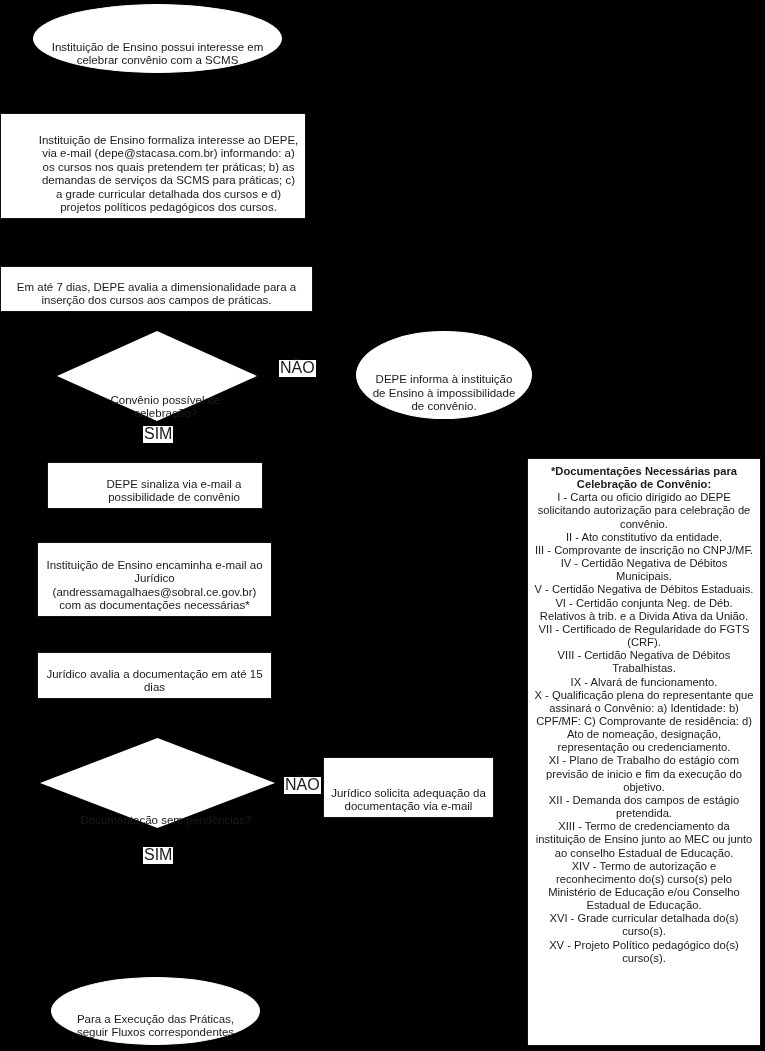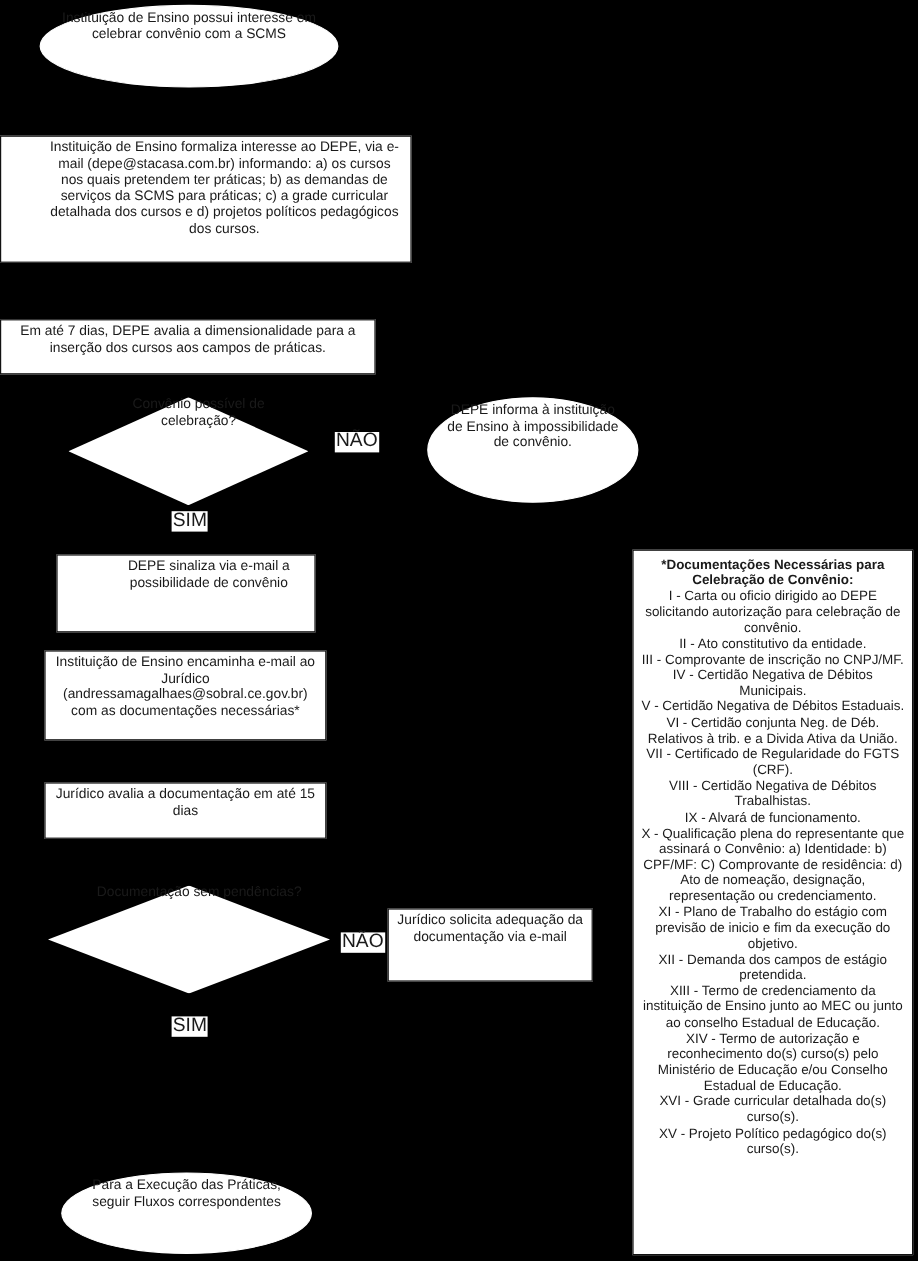--- a/index.html
+++ b/index.html
@@ -21,21 +21,21 @@
     width: 765px;
     height: 1051px;
     background: #000000;
   }
   .node {
     position: absolute;
     box-sizing: border-box;
     background: #ffffff;
     color: #1a1a1a;
     display: flex;
-    align-items: flex-start;
+    align-items: flex-end;
     justify-content: center;
     text-align: center;
     line-height: 1.18;
     white-space: pre-line;
   }
   .process {
     border: 1px solid #111111;
     font-size: 11.5px;
     padding: 3px 6px;
   }
@@ -101,42 +101,42 @@
 </style>
 </head>
 <body>
 
 <div id="canvas">
 
   <div class="node terminator" style="left:33px; top:4px; width:249px; height:69px;">
     <span>Instituição de Ensino possui interesse em celebrar convênio com a SCMS</span>
   </div>
 
-  <div class="node process" style="left:0px; top:113px; width:343px; height:106px;padding-left:37px;">
+  <div class="node process" style="left:0px; top:113px; width:306px; height:106px;padding-left:37px;">
     <span>Instituição de Ensino formaliza interesse ao DEPE, via e-mail (depe@stacasa.com.br) informando: a) os cursos nos quais pretendem ter práticas; b) as demandas de serviços da SCMS para práticas; c) a grade curricular detalhada dos cursos e d) projetos políticos pedagógicos dos cursos.</span>
   </div>
 
   <div class="node process" style="left:0px; top:252px; width:313px; height:46px;margin-top:14px;">
     <span>Em até 7 dias, DEPE avalia a dimensionalidade para a inserção dos cursos aos campos de práticas.</span>
   </div>
 
   <div class="node decision" style="left:57px; top:331px; width:200px; height:90px;">
     <span class="dia-shape"></span>
     <span class="dia-label">Convênio possível de celebração?</span>
   </div>
 
   <div class="edge-label" style="left:279px; top:360px;">NÃO</div>
 
   <div class="edge-label" style="left:143px; top:426px;">SIM</div>
 
   <div class="node terminator" style="left:356px; top:331px; width:176px; height:88px;">
     <span>DEPE informa à instituição de Ensino à impossibilidade de convênio.</span>
   </div>
 
-  <div class="node process" style="left:47px; top:462px; width:216px; height:65px;padding-left:44px;">
+  <div class="node process" style="left:47px; top:462px; width:216px; height:47px;padding-left:44px;">
     <span>DEPE sinaliza via e-mail a possibilidade de convênio</span>
   </div>
 
   <div class="node process" style="left:37px; top:542px; width:235px; height:75px;">
     <span>Instituição de Ensino encaminha e-mail ao Jurídico (andressamagalhaes@sobral.ce.gov.br) com as documentações necessárias*</span>
   </div>
 
   <div class="node process" style="left:37px; top:652px; width:235px; height:47px;">
     <span>Jurídico avalia a documentação em até 15 dias</span>
   </div>

